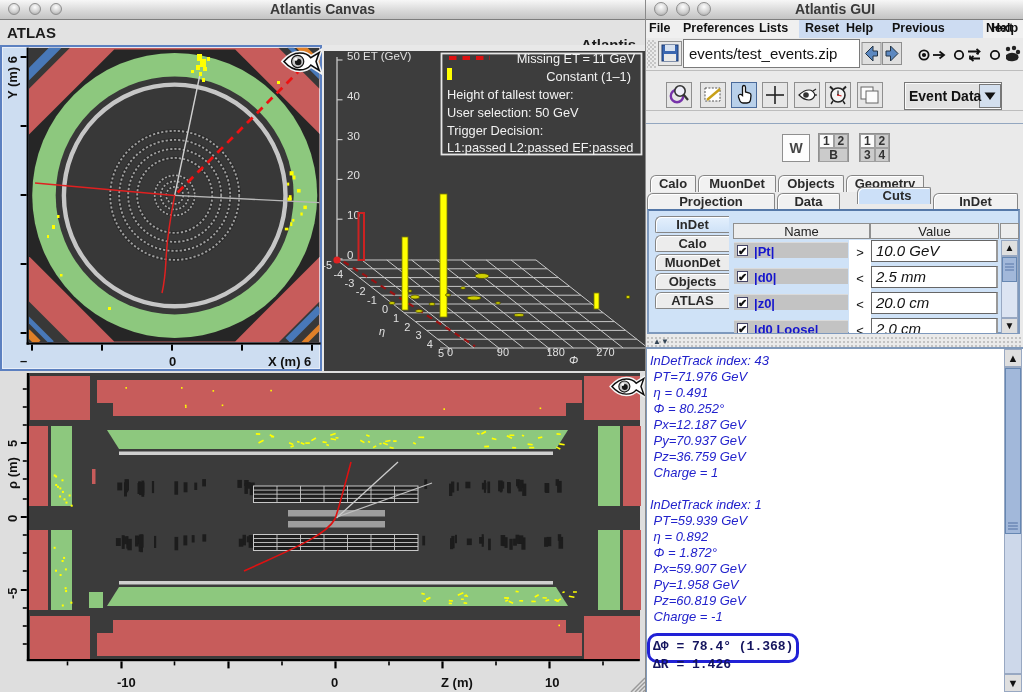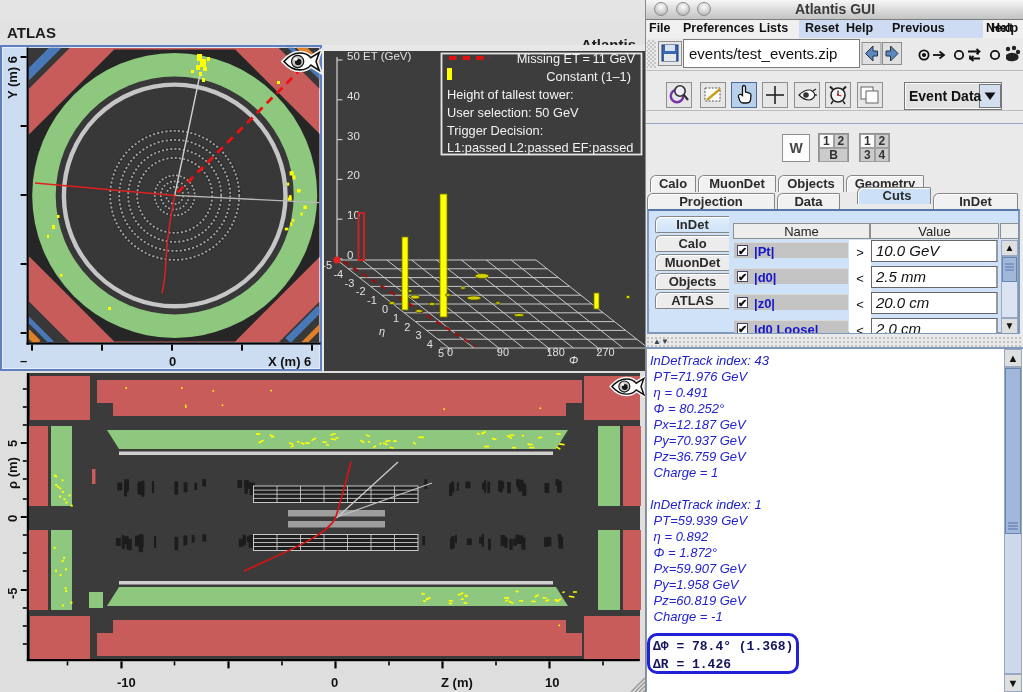--- a/index.html
+++ b/index.html
@@ -44,26 +44,32 @@
 .ncell .lb{position:absolute;left:20px;top:1px;}
 .opc{position:absolute;left:204px;width:22px;height:26px;background:#fff;font-size:13px;color:#111;text-align:center;}
 .vfield{position:absolute;left:226px;width:127px;height:22px;background:#fff;border:1px solid #666;border-right:2px solid #999;
  font-size:15px;color:#111;padding-left:4px;line-height:20px;font-style:italic;}
 .sbbtn{position:absolute;background:#dfdfdf;border:1px solid #98a8c2;text-align:center;color:#111;}
 .sbthumb{position:absolute;background:#a2b8da;border:1px solid #6687b2;}
 #splitter{position:absolute;left:646px;top:336px;width:377px;height:11px;
  background-image:radial-gradient(#c2c2c2 28%,transparent 30%);background-size:4px 4px;background-color:#eaeaea;}
 #outarea{position:absolute;left:646px;top:347px;width:377px;height:345px;background:#fff;border-top:2px solid #8099ba;border-left:1px solid #8099ba;}
 #outtext{position:absolute;left:650px;top:353px;width:350px;font-size:13px;font-style:italic;color:#2222cc;line-height:16px;white-space:pre;}
-#dbox{position:absolute;left:647px;top:633px;width:152px;height:41px;border:3px solid #2121d6;border-radius:10px;background:#fff;
+#dbox{position:absolute;left:647px;top:633px;width:152px;height:30px;border:3px solid #2121d6;border-radius:10px;background:#fff;
  font-family:"Liberation Mono",monospace;font-size:13px;font-weight:bold;color:#14145e;line-height:18px;padding:2px 0 0 3px;white-space:pre;}
 </style>
 </head>
 <body>
 <div id="canvas-win">
+  <div class="titlebar" style="width:645px;">
+    <div class="mcirc" style="left:8px;"></div>
+      <div class="mcirc" style="left:29px;"></div>
+      <div class="mcirc" style="left:50px;"></div>
+    <div class="tt">Atlantis Canvas</div>
+  </div>
   <div id="infobar">
     <span class="a1">ATLAS</span>
     <span class="a3">Atlantis</span>
   </div>
   <svg class="abs" style="left:0;top:45px;" width="322" height="326">
 <rect x="0" y="0" width="322" height="326" fill="#cdddf1"></rect>
 <rect x="1" y="1" width="320" height="324" fill="none" stroke="#5c80c0" stroke-width="2"></rect>
 <rect x="2.5" y="2.5" width="317" height="321" fill="none" stroke="#e8eef8" stroke-width="1"></rect>
 <defs>
         <clipPath id="yxclip">

